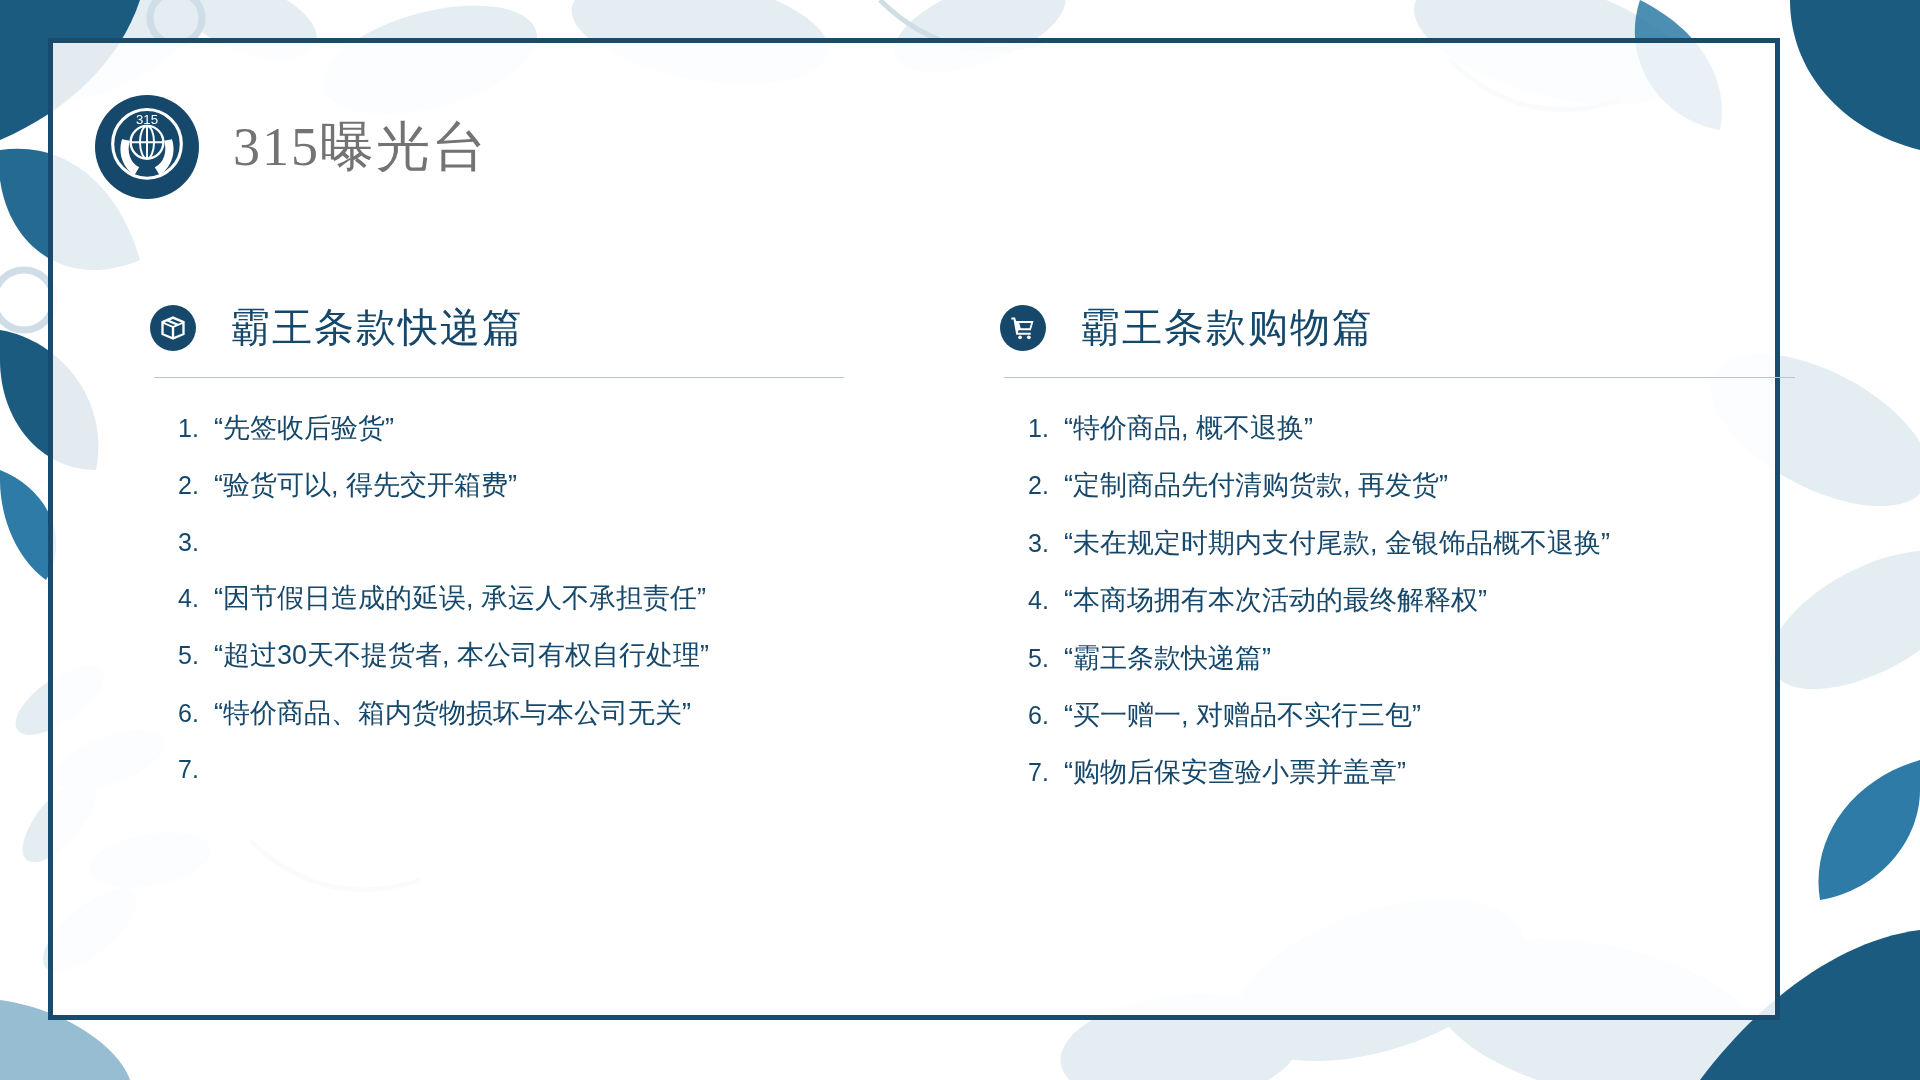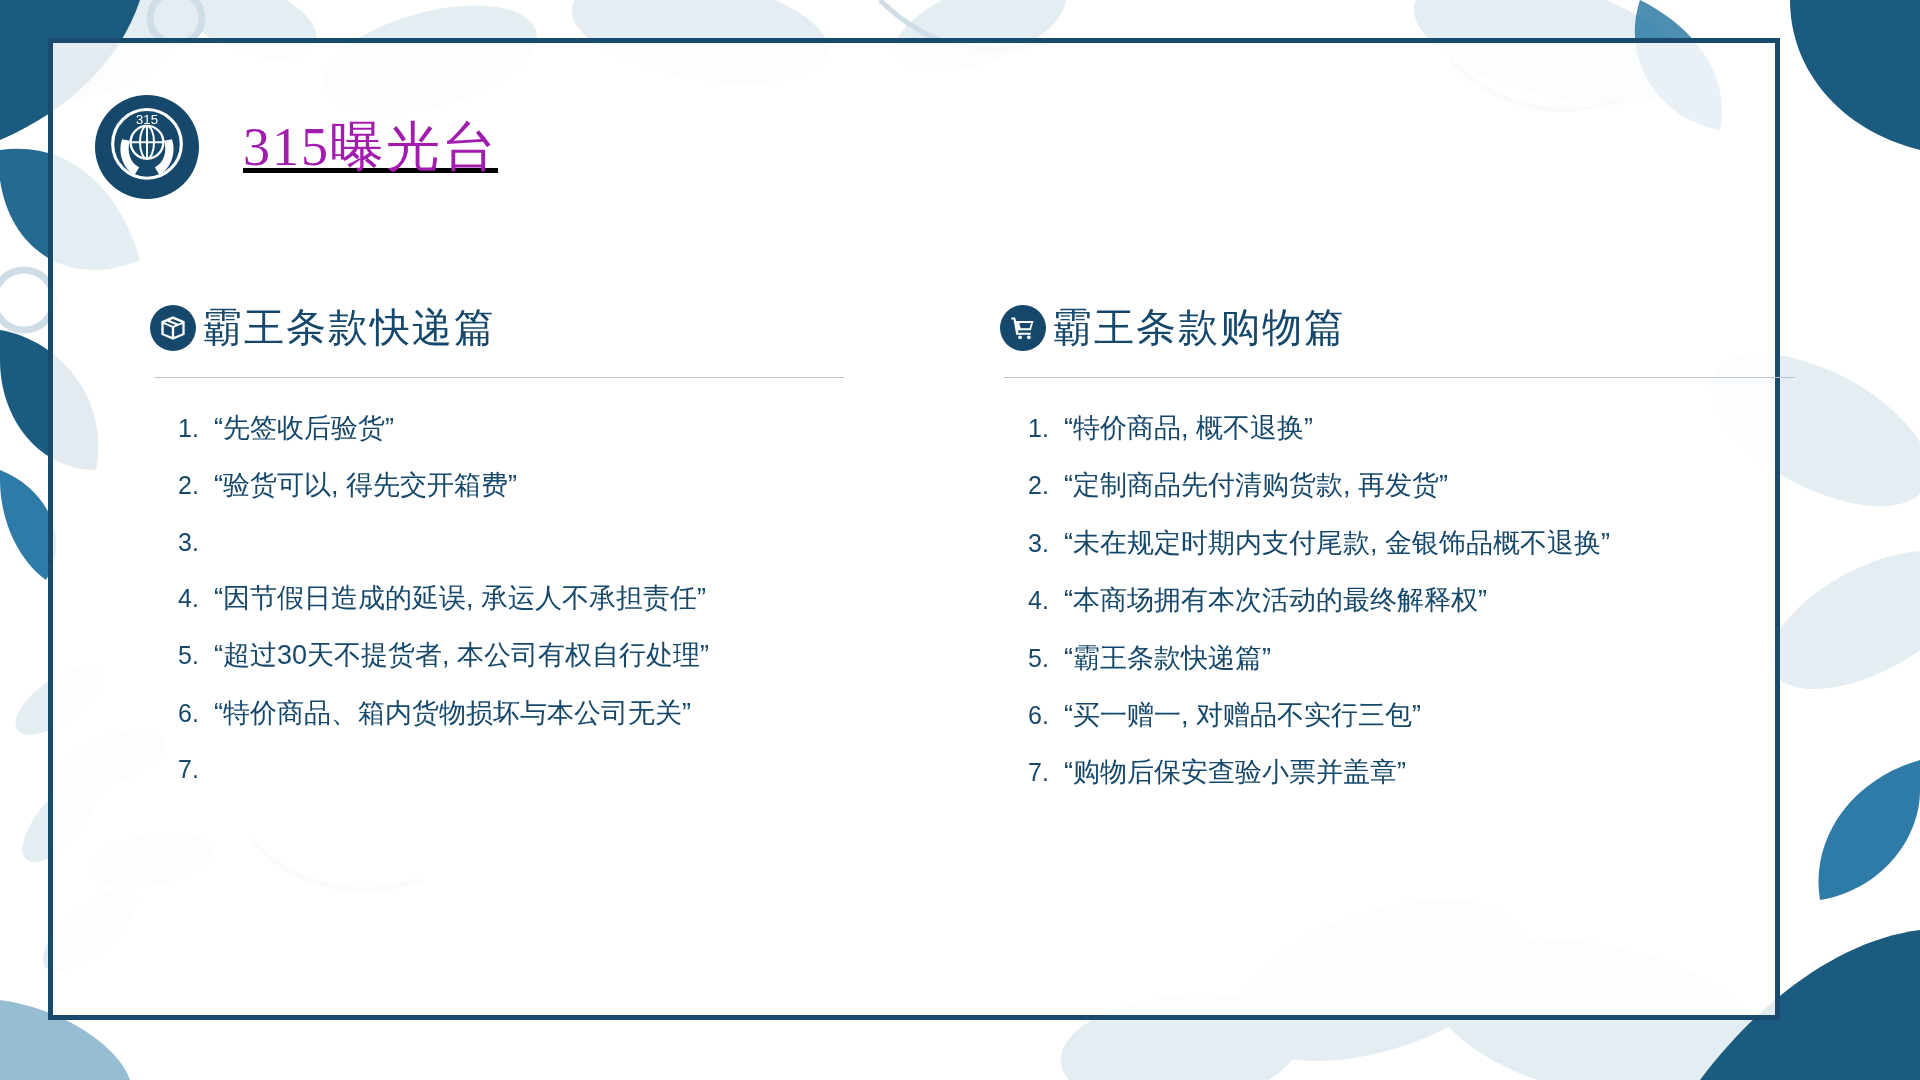--- a/index.html
+++ b/index.html
@@ -35,36 +35,35 @@
     box-sizing: border-box;
   }
 
   
   .header {
     position: absolute;
     left: 95px;
     top: 95px;
     display: flex;
     align-items: center;
-    gap: 44px;
-    text-decoration: underline;
+    gap: 34px;
   }
   .logo-badge {
     width: 104px;
     height: 104px;
     border-radius: 50%;
     background: #16486b;
     display: flex;
     align-items: center;
     justify-content: center;
     flex: none;
   }
   .page-title {
     font-size: 54px;
-    color: #a21caf;
+    color: #737373;
     letter-spacing: 2px;
     font-family: "Liberation Serif", "DejaVu Serif", serif;
     white-space: nowrap;
   }
 
   
   .columns {
     position: absolute;
     left: 0;
     top: 300px;
@@ -74,21 +73,21 @@
   .column {
     width: 50%;
     box-sizing: border-box;
     padding: 0 60px 0 150px;
   }
   .column.right { padding-left: 40px; }
 
   .col-head {
     display: flex;
     align-items: center;
-    gap: 6px;
+    gap: 34px;
   }
   .col-icon {
     width: 46px;
     height: 46px;
     border-radius: 50%;
     background: #16486b;
     display: flex;
     align-items: center;
     justify-content: center;
     flex: none;

